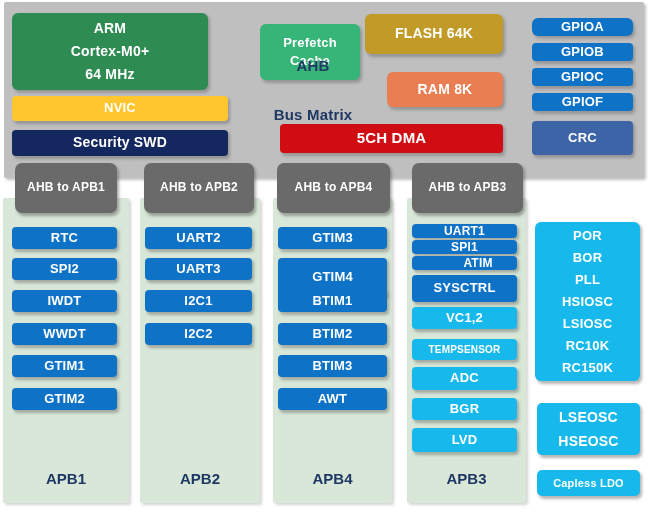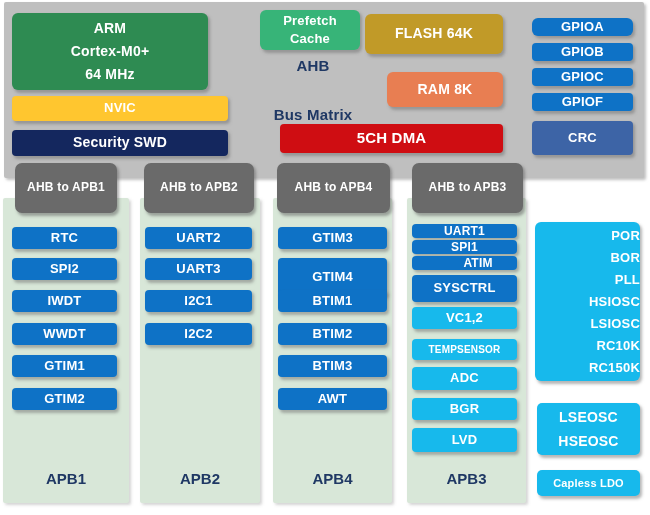--- a/index.html
+++ b/index.html
@@ -44,21 +44,21 @@
     <span>Cortex-M0+</span>
     <span>64 MHz</span>
   </div>
   <div class="abs blk nvic" style="left:12px;top:96px;width:216px;height:25px;">
     <span>NVIC</span>
   </div>
   <div class="abs blk navyblk" style="left:12px;top:130px;width:216px;height:26px;">
     <span>Security SWD</span>
   </div>
 
-  <div class="abs blk prefetch" style="left:260px;top:10px;width:100px;height:40px;">
+  <div class="abs blk prefetch" style="left:260px;top:24px;width:100px;height:56px;">
     <span>Prefetch</span>
     <span>Cache</span>
   </div>
   <div class="abs blk flash" style="left:365px;top:14px;width:138px;height:40px;">
     <span>FLASH 64K</span>
   </div>
   <div class="abs blk navytext" style="left:258px;top:70px;width:110px;height:40px;">
     <span>AHB</span>
     <span>Bus Matrix</span>
   </div>
@@ -179,21 +179,21 @@
       <span>ADC</span>
     </div>
   <div class="abs blk cyan p13" style="left:412px;top:398px;width:105px;height:22px;">
       <span>BGR</span>
     </div>
   <div class="abs blk cyan p13" style="left:412px;top:428px;width:105px;height:24px;">
       <span>LVD</span>
     </div>
   <div class="abs apblabel" style="left:407px;top:470px;width:119px;">APB3</div>
 
-  <div class="abs blk cyan stack" style="left:535px;top:222px;width:105px;height:159px;font-size:13px;line-height:22px;border-radius:6px;align-items:flex-end;">
+  <div class="abs blk cyan stack" style="left:535px;top:222px;width:105px;height:159px;font-size:13px;line-height:22px;border-radius:6px;">
     <span>POR</span>
     <span>BOR</span>
     <span>PLL</span>
     <span>HSIOSC</span>
     <span>LSIOSC</span>
     <span>RC10K</span>
     <span>RC150K</span>
   </div>
   <div class="abs blk cyan stack" style="left:537px;top:403px;width:103px;height:52px;font-size:14px;line-height:24px;border-radius:5px;">
     <span>LSEOSC</span>

